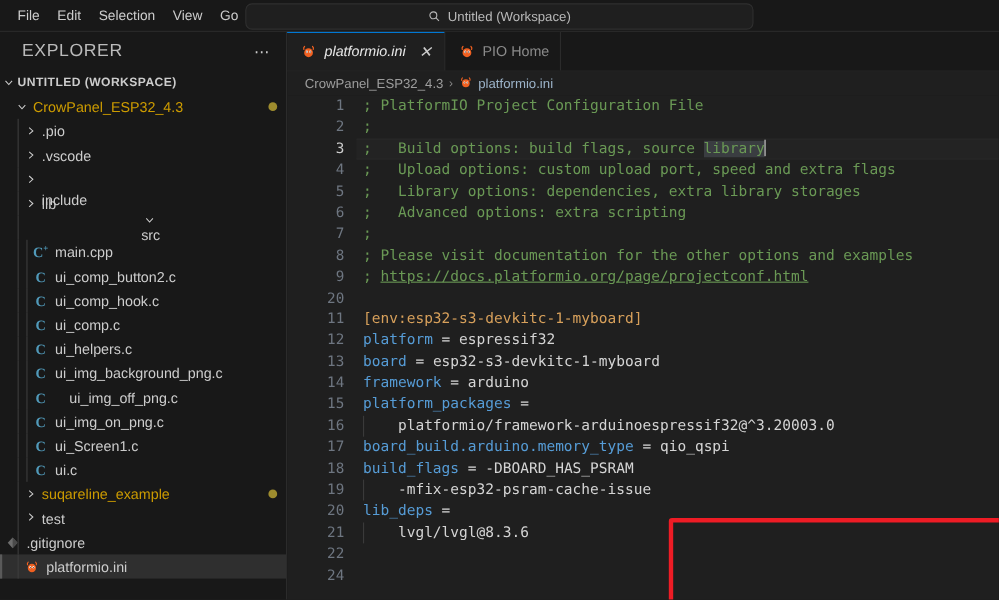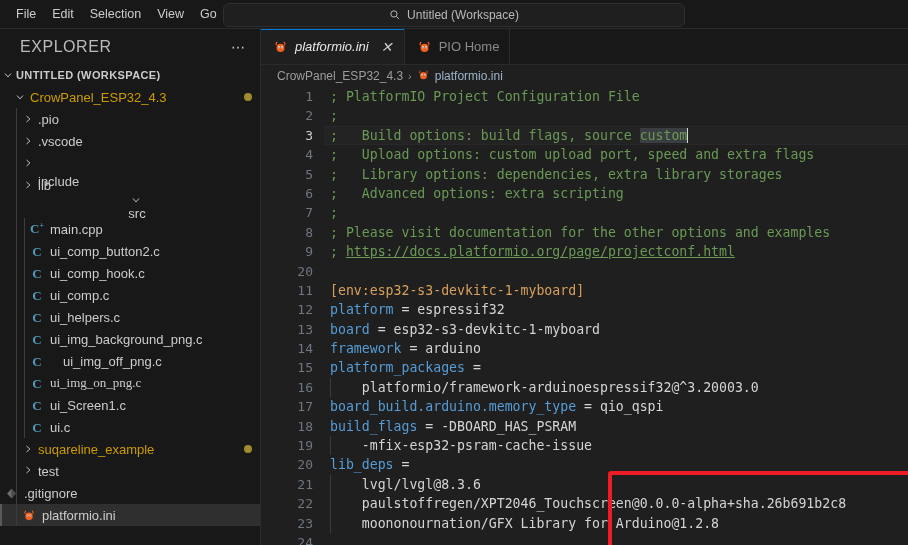--- a/index.html
+++ b/index.html
@@ -320,21 +320,21 @@
                 <span class="label" style="margin-left: 15px;">ui_img_off_png.c</span>
               </div>
             </div>
             <div class="row">
               <div class="indent-guide" style="left: 16px;"></div>
               <div class="indent-guide" style="left: 24px;"></div>
               <div style="display: flex; align-items: center; width: 100%; padding-left: 28px;">
                 <span class="ficon">
                   <span class="cicon">C</span>
                 </span>
-                <span class="label" style="margin-left: 2px; font-family: Liberation Serif, serif;">ui_img_on_png.c</span>
+                <span class="label" style="margin-left: 2px;">ui_img_on_png.c</span>
               </div>
             </div>
             <div class="row">
               <div class="indent-guide" style="left: 16px;"></div>
               <div class="indent-guide" style="left: 24px;"></div>
               <div style="display: flex; align-items: center; width: 100%; padding-left: 28px;">
                 <span class="ficon">
                   <span class="cicon">C</span>
                 </span>
                 <span class="label" style="margin-left: 2px;">ui_Screen1.c</span>
@@ -456,40 +456,39 @@
                 <ellipse cx="14.4" cy="13.3" rx="0.7" ry="1" fill="#23170f"></ellipse>
               </svg></span>
           <span class="bc-file">platformio.ini</span>
         </span>
       </div>
 
       <div class="codewrap">
         <div class="code" id="code">
             <div class="cl"><span class="ln">1</span><span class="ctext"><span class="cmt">; PlatformIO Project Configuration File</span></span></div>
             <div class="cl"><span class="ln">2</span><span class="ctext"><span class="cmt">;</span></span></div>
-            <div class="cl active"><div class="lnhl"></div><span class="ln">3</span><span class="ctext"><span class="cmt">;   Build options: build flags, source </span><span class="cmt sel">custom</span><span class="caret"></span></span></div>
+            <div class="cl active"><div class="lnhl"></div><span class="ln">3</span><span class="ctext"><span class="cmt">;   Build options: build flags, source </span><span class="cmt sel">library</span><span class="caret"></span></span></div>
             <div class="cl"><span class="ln">4</span><span class="ctext"><span class="cmt">;   Upload options: custom upload port, speed and extra flags</span></span></div>
             <div class="cl"><span class="ln">5</span><span class="ctext"><span class="cmt">;   Library options: dependencies, extra library storages</span></span></div>
             <div class="cl"><span class="ln">6</span><span class="ctext"><span class="cmt">;   Advanced options: extra scripting</span></span></div>
             <div class="cl"><span class="ln">7</span><span class="ctext"><span class="cmt">;</span></span></div>
             <div class="cl"><span class="ln">8</span><span class="ctext"><span class="cmt">; Please visit documentation for the other options and examples</span></span></div>
             <div class="cl"><span class="ln">9</span><span class="ctext"><span class="cmt">; </span><span class="link">https://docs.platformio.org/page/projectconf.html</span></span></div>
             <div class="cl"><span class="ln">20</span><span class="ctext"></span></div>
             <div class="cl"><span class="ln">11</span><span class="ctext"><span class="sec">[env:esp32-s3-devkitc-1-myboard]</span></span></div>
             <div class="cl"><span class="ln">12</span><span class="ctext"><span class="key">platform</span><span class="op"> = </span><span class="val">espressif32</span></span></div>
             <div class="cl"><span class="ln">13</span><span class="ctext"><span class="key">board</span><span class="op"> = </span><span class="val">esp32-s3-devkitc-1-myboard</span></span></div>
             <div class="cl"><span class="ln">14</span><span class="ctext"><span class="key">framework</span><span class="op"> = </span><span class="val">arduino</span></span></div>
             <div class="cl"><span class="ln">15</span><span class="ctext"><span class="key">platform_packages</span><span class="op"> =</span></span></div>
             <div class="cl"><span class="ln">16</span><span class="ctext"><span class="vguide" style="left: 6px;"></span><span class="val">    platformio/framework-arduinoespressif32@^3.20003.0</span></span></div>
             <div class="cl"><span class="ln">17</span><span class="ctext"><span class="key">board_build.arduino.memory_type</span><span class="op"> = </span><span class="val">qio_qspi</span></span></div>
             <div class="cl"><span class="ln">18</span><span class="ctext"><span class="key">build_flags</span><span class="op"> = </span><span class="val">-DBOARD_HAS_PSRAM</span></span></div>
             <div class="cl"><span class="ln">19</span><span class="ctext"><span class="vguide" style="left: 6px;"></span><span class="val">    -mfix-esp32-psram-cache-issue</span></span></div>
             <div class="cl"><span class="ln">20</span><span class="ctext"><span class="key">lib_deps</span><span class="op"> =</span></span></div>
             <div class="cl"><span class="ln">21</span><span class="ctext"><span class="vguide" style="left: 6px;"></span><span class="val">    lvgl/lvgl@8.3.6</span></span></div>
-            <div class="cl"><span class="ln">22</span><span class="ctext"><span class="vguide" style="left: 6px;"></span><span class="val">    paulstoffregen/XPT2046_Touchscreen@0.0.0-alpha+sha.26b691b2c8</span></span></div>
-            <div class="cl"><span class="ln">23</span><span class="ctext"><span class="vguide" style="left: 6px;"></span><span class="val">    moononournation/GFX Library for Arduino@1.2.8</span></span></div>
+            <div class="cl"><span class="ln">22</span><span class="ctext"><span class="vguide" style="left: 6px;"></span></span></div>
             <div class="cl"><span class="ln">24</span><span class="ctext"></span></div>
           </div>
         <div class="redbox" style="left:347px;top:384px;width:368px;height:78px;"></div>
       </div>
     </div>
   </div>
 </div>
 
 </body></html>

